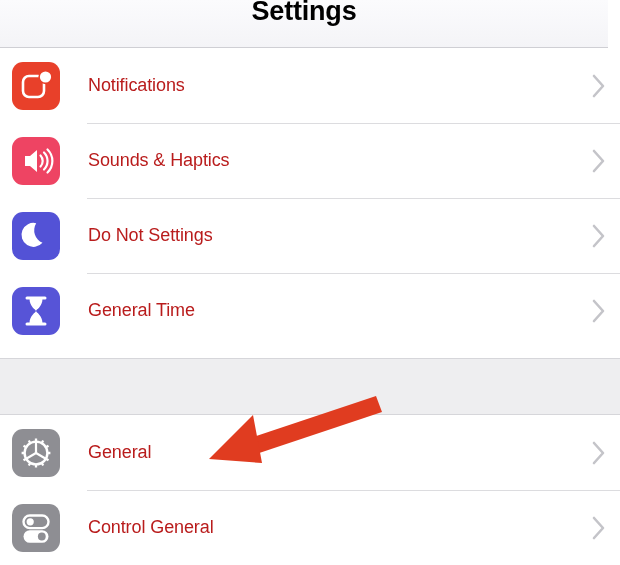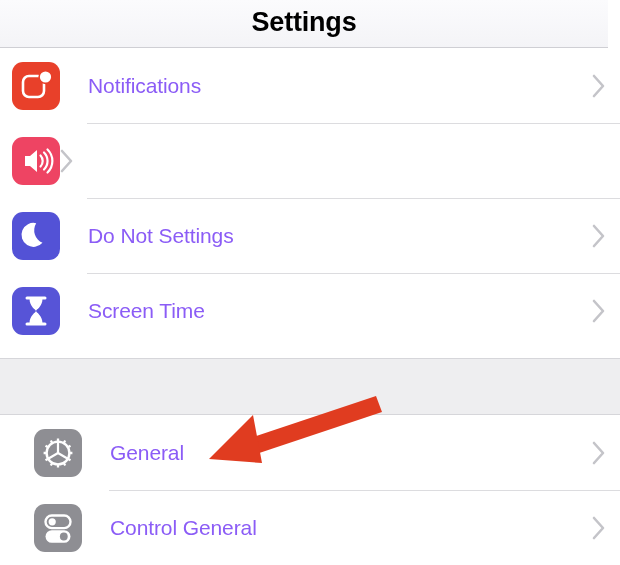--- a/index.html
+++ b/index.html
@@ -28,42 +28,41 @@
   .nav-bar {
     position: absolute;
     left: 0;
     top: 0;
     width: 608px;
     height: 48px;
     background: linear-gradient(to bottom, #fbfbfd 0%, #f4f4f7 100%);
     border-bottom: 1px solid #cfcfd4;
     box-sizing: border-box;
     display: flex;
-    align-items: center;
     justify-content: center;
   }
   .nav-title {
     font-size: 27px;
     font-weight: bold;
     color: #000000;
     letter-spacing: -0.2px;
     line-height: 1;
     margin-top: -2px;
   }
 
   
   .section {
     position: absolute;
     left: 0;
     width: 620px;
     background: #ffffff;
     box-sizing: border-box;
   }
   #section-1 { top: 48px;  height: 310px; }
-  #section-2 { top: 415px; height: 150px; padding-left: 22px; }
+  #section-2 { top: 415px; height: 150px; }
 
   .gap-band {
     position: absolute;
     left: 0;
     top: 358px;
     width: 620px;
     height: 57px;
     background: #eeeef0;
     border-top: 1px solid #d6d6da;
     border-bottom: 1px solid #d6d6da;
@@ -94,22 +93,22 @@
     margin-left: 12px;
     border-radius: 11px;
     flex: 0 0 auto;
     position: relative;
     overflow: hidden;
   }
   .row-icon svg { display: block; width: 48px; height: 48px; }
 
   .row-label {
     margin-left: 28px;
-    font-size: 21px;
-    color: #8b5cf6;
+    font-size: 18px;
+    color: #b91c1c;
     letter-spacing: -0.1px;
     flex: 1 1 auto;
     white-space: nowrap;
   }
 
   .chevron {
     flex: 0 0 auto;
     margin-right: 14px;
     width: 14px;
     height: 26px;
@@ -163,20 +162,21 @@
 
     <div class="row">
       <div class="row-icon ic-sounds">
         <svg viewBox="0 0 48 48" xmlns="http://www.w3.org/2000/svg">
           <path d="M13 19 H18 L25 13 V35 L18 29 H13 Z" fill="#ffffff"></path>
           <path d="M28.5 18.5 A8 8 0 0 1 28.5 29.5" fill="none" stroke="#ffffff" stroke-width="2.2" stroke-linecap="round"></path>
           <path d="M32 15.5 A12 12 0 0 1 32 32.5" fill="none" stroke="#ffffff" stroke-width="2.2" stroke-linecap="round"></path>
           <path d="M35.5 12.5 A16 16 0 0 1 35.5 35.5" fill="none" stroke="#ffffff" stroke-width="2.2" stroke-linecap="round"></path>
         </svg>
       </div>
+      <div class="row-label">Sounds &amp; Haptics</div>
       <div class="chevron">
         <svg viewBox="0 0 14 26" xmlns="http://www.w3.org/2000/svg">
           <polyline points="2,3 11,13 2,23" fill="none" stroke="#c4c4c9" stroke-width="2.6" stroke-linecap="round" stroke-linejoin="round"></polyline>
         </svg>
       </div>
     </div>
 
     <div class="row">
       <div class="row-icon ic-dnd">
         <svg viewBox="0 0 48 48" xmlns="http://www.w3.org/2000/svg">
@@ -192,21 +192,21 @@
     </div>
 
     <div class="row">
       <div class="row-icon ic-screentime">
         <svg viewBox="0 0 48 48" xmlns="http://www.w3.org/2000/svg">
           <path d="M15 11 H33 M15 37 H33" stroke="#ffffff" stroke-width="3" stroke-linecap="round"></path>
           <path d="M17.5 11.5 C17.5 20 24 22.5 24 24 C24 25.5 17.5 28 17.5 36.5
                    L30.5 36.5 C30.5 28 24 25.5 24 24 C24 22.5 30.5 20 30.5 11.5 Z" fill="#ffffff"></path>
         </svg>
       </div>
-      <div class="row-label">Screen Time</div>
+      <div class="row-label">General Time</div>
       <div class="chevron">
         <svg viewBox="0 0 14 26" xmlns="http://www.w3.org/2000/svg">
           <polyline points="2,3 11,13 2,23" fill="none" stroke="#c4c4c9" stroke-width="2.6" stroke-linecap="round" stroke-linejoin="round"></polyline>
         </svg>
       </div>
     </div>
 
   </div>
 
   <div class="gap-band"></div>

